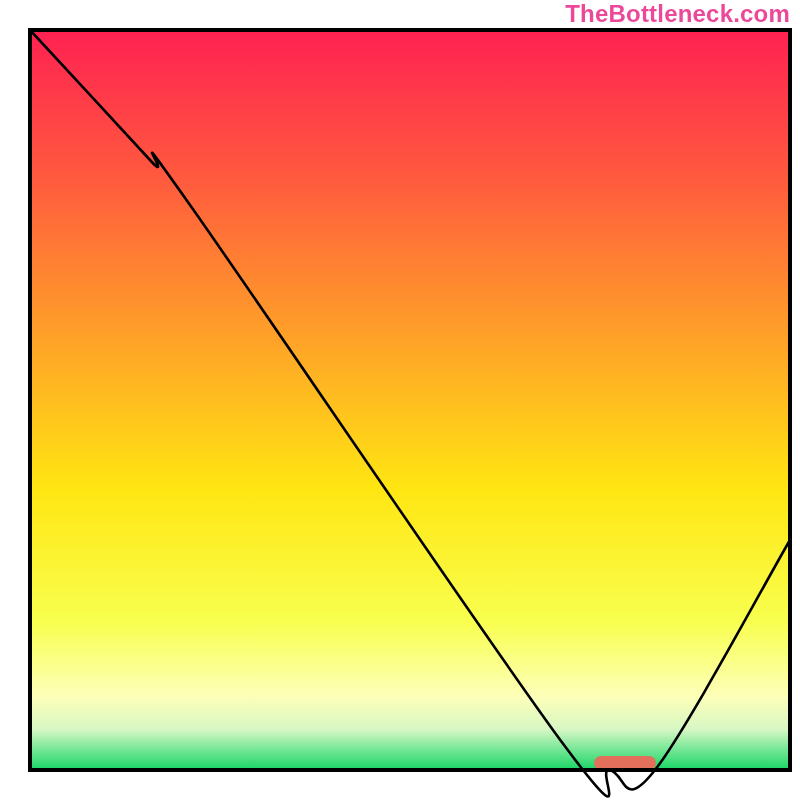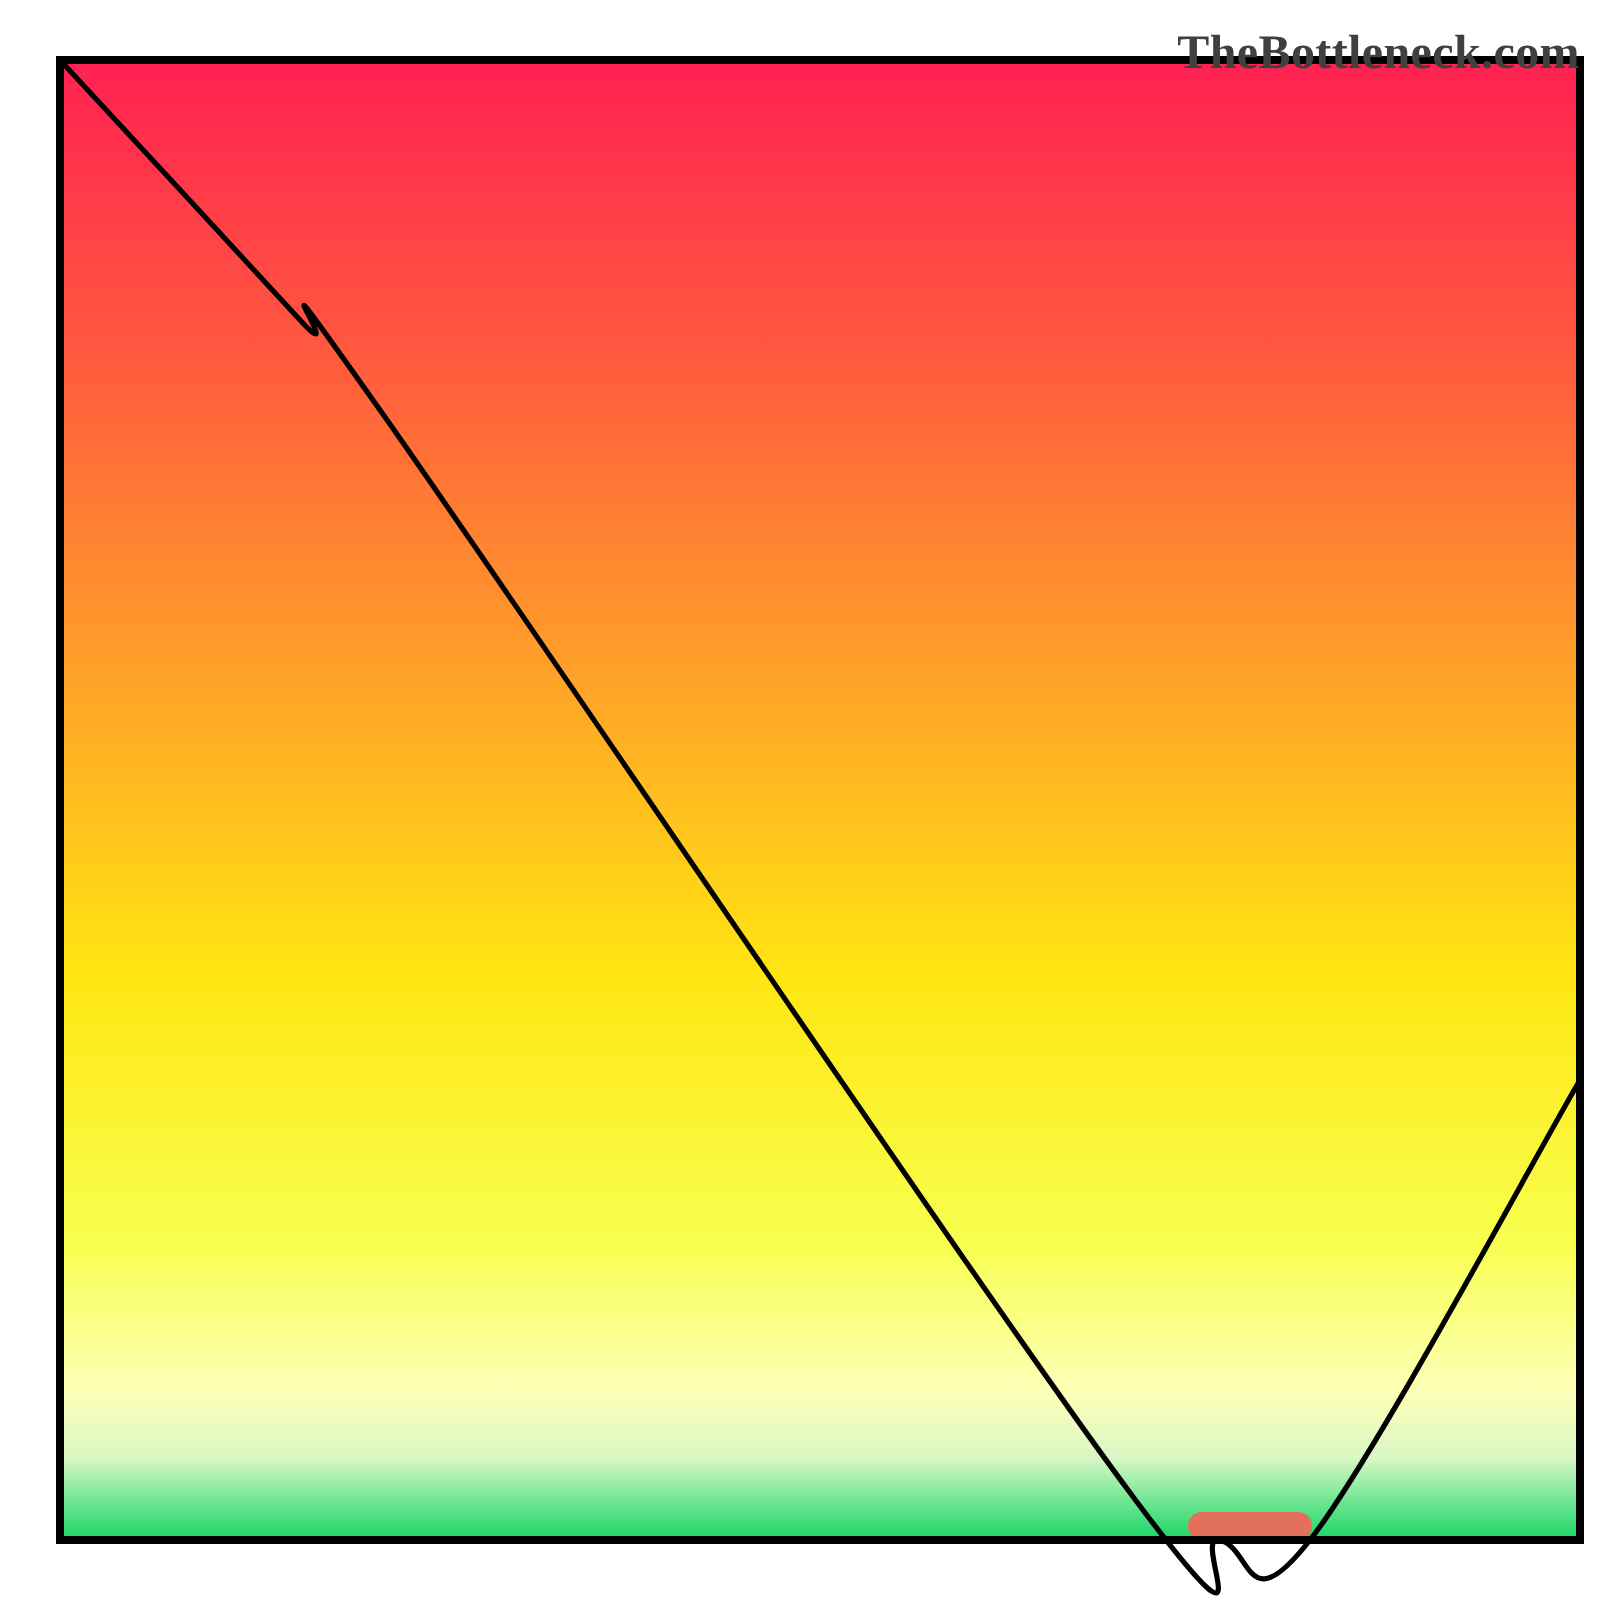--- a/index.html
+++ b/index.html
@@ -11,28 +11,27 @@
     font-family: Arial, Helvetica, sans-serif;
     overflow: hidden;
   }
   #container {
     position: relative;
     width: 800px;
     height: 800px;
   }
   #watermark {
     position: absolute;
-    top: 14px;
+    top: 0;
     right: 10px;
     font-size: 24px;
     font-weight: bold;
-    color: #404040;
+    color: #ec4899;
     letter-spacing: 0.2px;
     z-index: 10;
-    font-family: Liberation Serif, serif;
   }
   svg {
     display: block;
     position: absolute;
     top: 0;
     left: 0;
   }
 </style>
 </head>
 <body>

